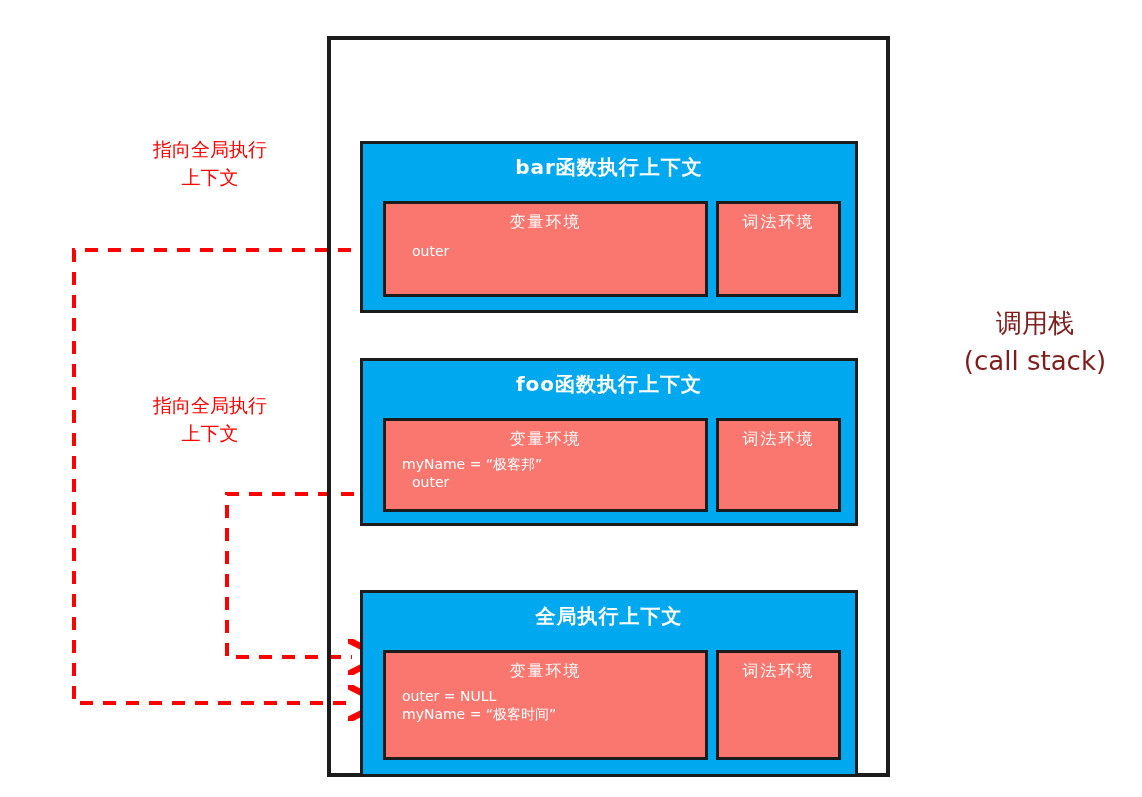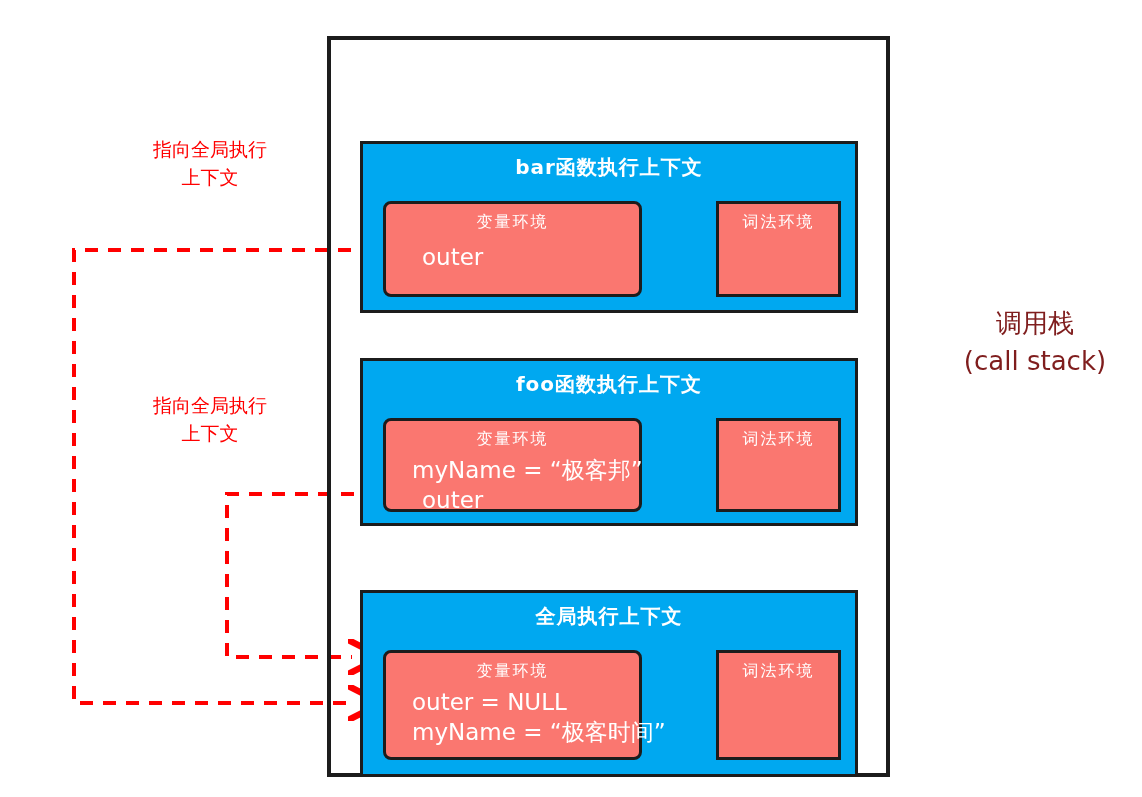--- a/index.html
+++ b/index.html
@@ -68,22 +68,21 @@
   
   .env {
     position: absolute;
     background: #FA7770;
     border: 3px solid #1c1c1c;
     box-sizing: border-box;
   }
   .env-var {
     left: 20px;
     top: 57px;
-    width: 259px;
-    border-radius: 8px;
+    width: 325px;
   }
   .env-lex {
     left: 353px;
     top: 57px;
     width: 125px;
   }
   .ctx-bar    .env-var, .ctx-bar    .env-lex { height: 96px; }
   .ctx-foo    .env-var, .ctx-foo    .env-lex { height: 94px; }
   .ctx-global .env-var, .ctx-global .env-lex { height: 110px; }
 
@@ -98,25 +97,24 @@
     letter-spacing: 2px;
     font-family: "DejaVu Sans", sans-serif;
     white-space: nowrap;
   }
   .env-lines {
     position: absolute;
     left: 16px;
     right: 8px;
     top: 34px;
     color: #ffffff;
-    font-size: 23px;
+    font-size: 14px;
     line-height: 1.32;
     font-family: "DejaVu Sans", sans-serif;
     white-space: nowrap;
-    margin-left: 10px;
   }
   .ctx-bar .env-lines { top: 38px; }
   .env-lines .ln { display: block; }
   .env-lines .ln.indent { padding-left: 10px; }
 
   
   .annot {
     position: absolute;
     color: #FF0000;
     font-size: 19px;

